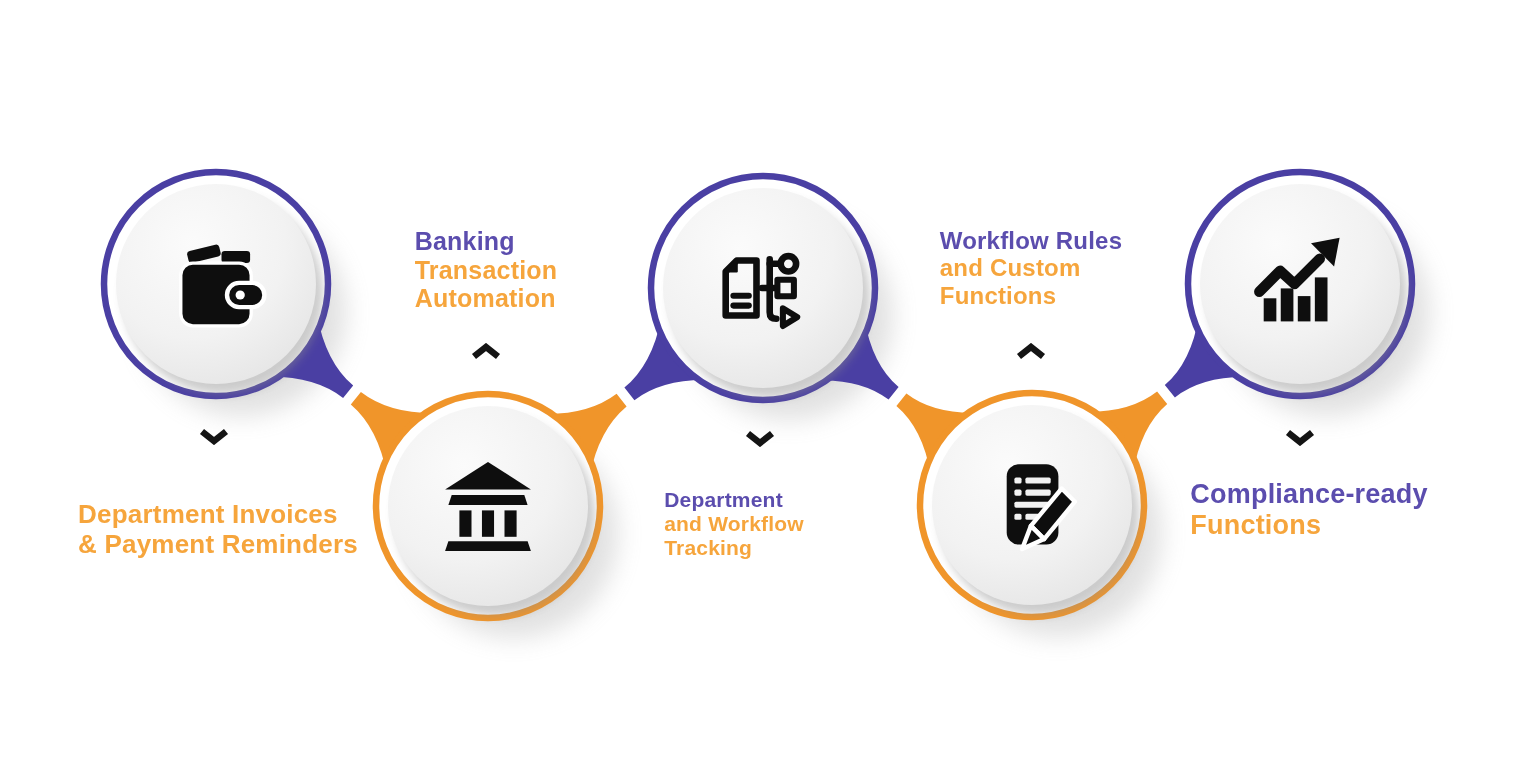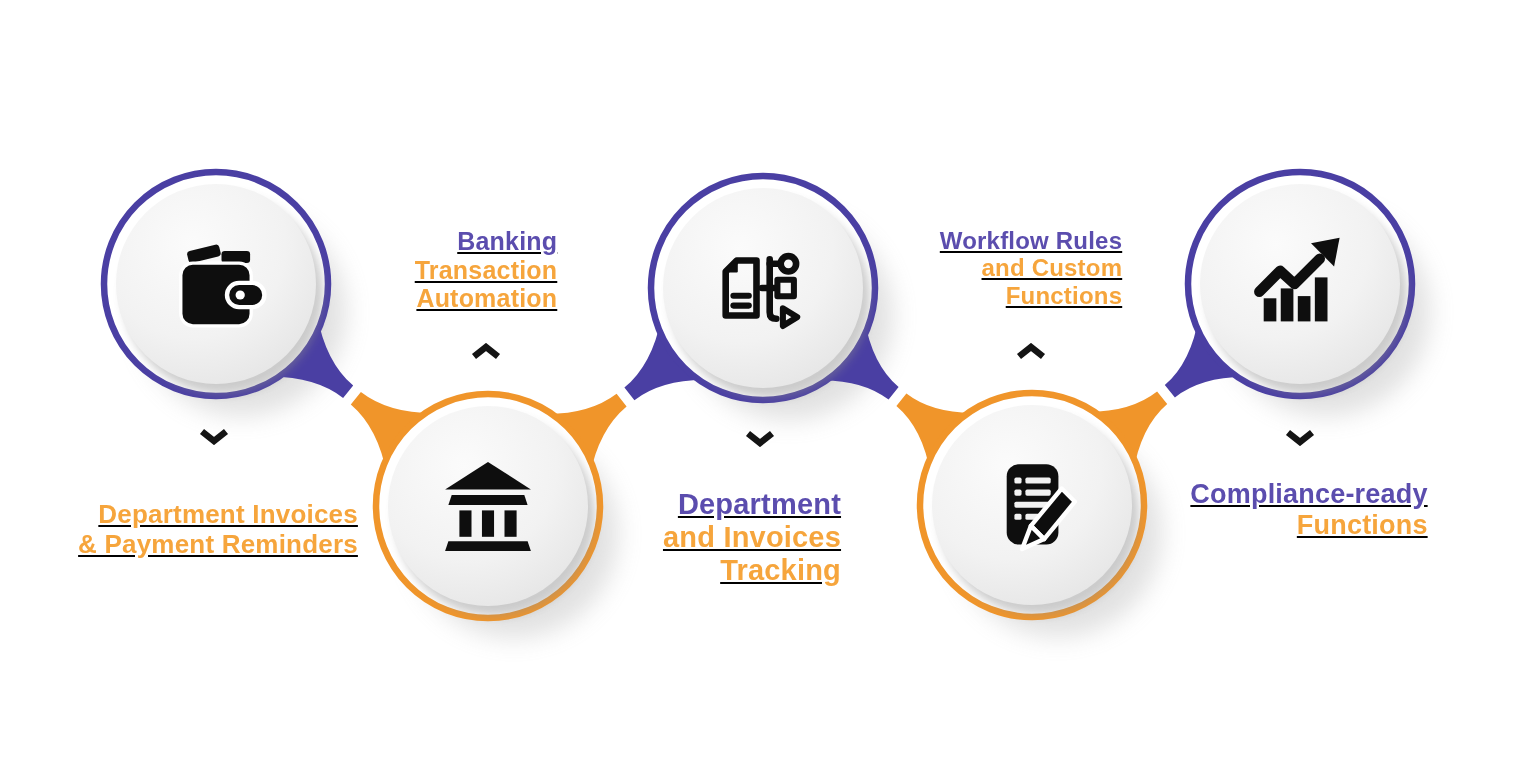--- a/index.html
+++ b/index.html
@@ -7,26 +7,25 @@
     position:relative;
     width:1536px;height:769px;
     overflow:hidden;
     background:var(--bg,#fff);
     font-family:"Liberation Sans", sans-serif;
   }
   #scene{position:absolute;left:0;top:0;}
   .label{
     position:absolute;
     transform:translateX(-50%);
-    text-align:right;
+    text-align:left;
     font-weight:700;
     line-height:1.14;
     white-space:nowrap;
     letter-spacing:.2px;
-    text-decoration:underline;
   }
   .label .ln{display:block;}
   .ln.purple{color:var(--text-purple,#5b4dae);}
   .ln.orange{color:var(--text-orange,#f6a53c);}
   .chev{position:absolute;width:30px;height:17px;}
   .chev svg{display:block;}
 </style>
 </head>
 <body>
 
@@ -170,23 +169,23 @@
 
   <div class="label" style="left:218px;top:500px;font-size:26px">
     <span class="ln orange">Department Invoices</span>
     <span class="ln orange">&amp; Payment Reminders</span>
   </div>
   <div class="label" style="left:486px;top:227px;font-size:25px">
     <span class="ln purple">Banking</span>
     <span class="ln orange">Transaction</span>
     <span class="ln orange">Automation</span>
   </div>
-  <div class="label" style="left:752px;top:488px;font-size:29px">
+  <div class="label" style="left:734px;top:488px;font-size:21px">
     <span class="ln purple">Department</span>
-    <span class="ln orange">and Invoices</span>
+    <span class="ln orange">and Workflow</span>
     <span class="ln orange">Tracking</span>
   </div>
   <div class="label" style="left:1031px;top:227px;font-size:24px">
     <span class="ln purple">Workflow Rules</span>
     <span class="ln orange">and Custom</span>
     <span class="ln orange">Functions</span>
   </div>
   <div class="label" style="left:1309px;top:479px;font-size:27px">
     <span class="ln purple">Compliance-ready</span>
     <span class="ln orange">Functions</span>

